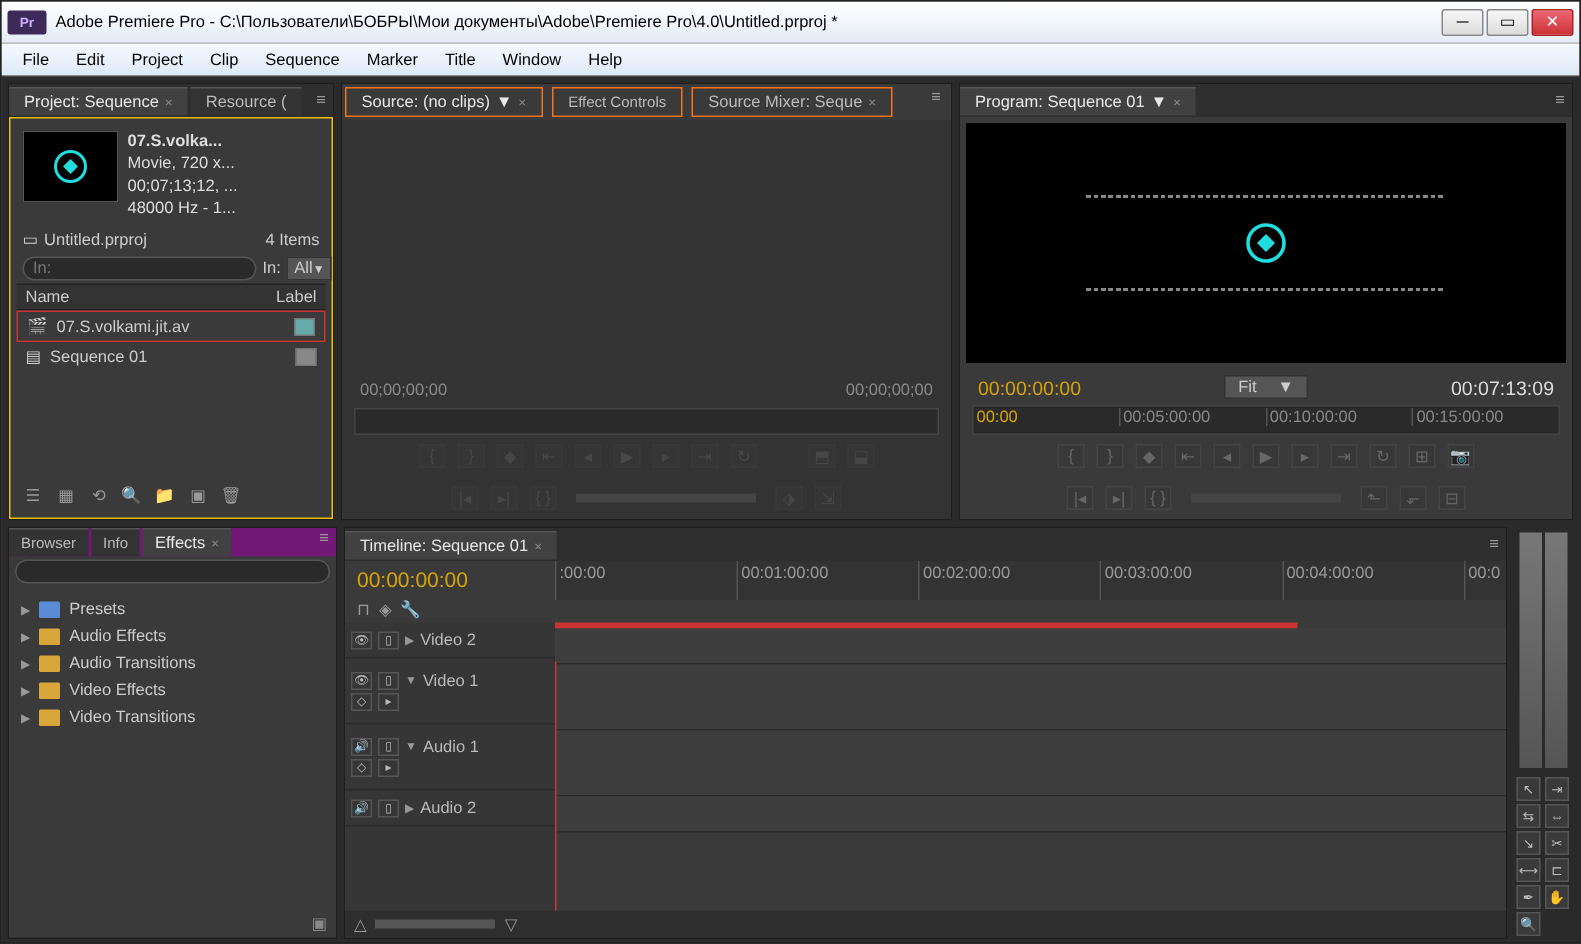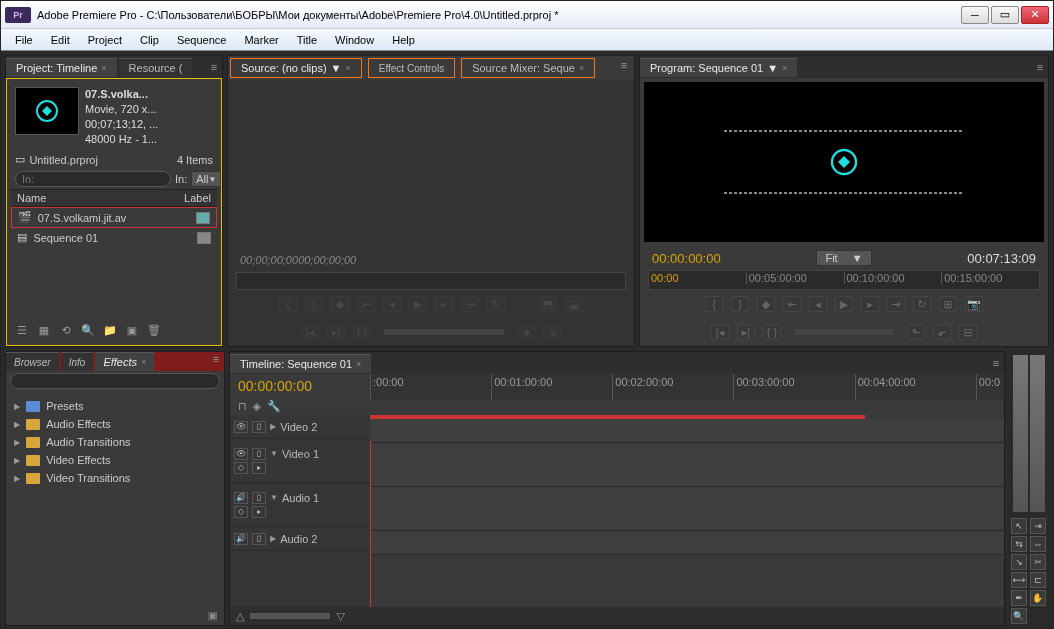--- a/index.html
+++ b/index.html
@@ -38,42 +38,42 @@
 .listrow.hl { border:1px solid #c33; }
 .swatch { width:14px;height:12px;border:1px solid #777;background:#6aa; }
 .swatch.gray{background:#888;}
 .proj-btns { display:flex;gap:8px;padding:4px;color:#999;align-items:center; }
 .proj-btns span{width:14px;height:14px;display:flex;align-items:center;justify-content:center;}
 
 .center-col { flex: 1; display:flex;flex-direction:column; }
 .monitor-tabs{display:flex;gap:4px;padding:2px;}
 .monitor-tabs .tab{background:#3a3a3a;border:1px solid #f97316;font-size:10px;}
 .source-body{flex:1;background:#333;display:flex;flex-direction:column;padding:0 8px;}
-.tc-row{display:flex;color:#888;font-size:13px;margin-top:auto;padding:6px 4px;font-style:italic;}
+.tc-row{display:flex;justify-content:space-between;color:#888;font-size:13px;margin-top:auto;padding:6px 4px;}
 .tc-gold{color:#d9a400;}
 .ruler{height:18px;background:#2a2a2a;border:1px solid #444;}
 .transport{display:flex;gap:8px;justify-content:center;padding:6px;color:#666;flex-wrap:wrap;}
 .tbtn{width:18px;height:16px;display:flex;align-items:center;justify-content:center;border:1px solid #444;background:#383838;}
 .transport.dim .tbtn{opacity:0.4;}
 .tbtn.gap{border:none;background:none;}
 
 .program-panel{width:410px;display:flex;flex-direction:column;}
 .prog-view{flex:1;background:#000;margin:4px;display:flex;align-items:center;justify-content:center;position:relative;}
 .prog-view .bars{position:absolute;width:60%;height:2px;background:repeating-linear-gradient(90deg,#888 0 3px,transparent 3px 5px);}
 .prog-view .bars.top{top:30%;} .prog-view .bars.bot{bottom:30%;}
 .prog-ctrl{padding:0 8px;}
 .prog-tc-row{display:flex;align-items:center;gap:10px;padding:4px;}
 .fit-sel{background:#555;color:#ccc;padding:1px 8px;display:flex;align-items:center;gap:14px;border:1px solid #333;}
 .prog-ruler{height:20px;background:#2a2a2a;display:flex;color:#888;font-size:9px;align-items:flex-start;padding-top:1px;border:1px solid #444;}
 .prog-ruler span{flex:1;border-left:1px solid #555;padding-left:2px;}
 .prog-ruler span:first-child{color:#d9a400;border:none;}
 
 .bottomrow{display:flex;flex:1;gap:4px;padding:0 4px 4px;}
 .eff-panel{width:220px;display:flex;flex-direction:column;}
-.eff-tabs{display:flex;background:#7f1d1d;font-style:italic;}
+.eff-tabs{display:flex;background:#701a75;}
 .eff-tabs .tab{font-size:10px;padding:3px 8px;}
 .eff-list{flex:1;padding:6px;color:#ccc;}
 .eff-item{display:flex;align-items:center;gap:6px;padding:3px 2px;}
 .tri{color:#999;font-size:8px;}
 .folder{width:14px;height:11px;background:#d9a63c;border-radius:1px;display:inline-block;}
 .folder.blue{background:#5b8bd4;}
 
 .timeline-panel{flex:1;display:flex;flex-direction:column;}
 .tl-tc{color:#d9a400;font-size:14px;padding:4px 8px;}
 .tl-body{display:flex;flex:1;}
@@ -121,21 +121,21 @@
   <span>Help</span>
 </div>
 
 <div class="workspace">
 
   <div class="toprow">
 
     <div class="panel project-panel">
       <div class="tabrow">
         <div class="tab active">
-            <span>Project: Timeline</span>
+            <span>Project: Sequence</span>
             <span class="x">×</span>
           </div>
         <div class="tab">
             <span>Resource (</span>
           </div>
         <div style="flex:1"></div>
         <div class="barbtn">≡</div>
       </div>
       <div class="proj-selected">
         <div class="clip-preview">

